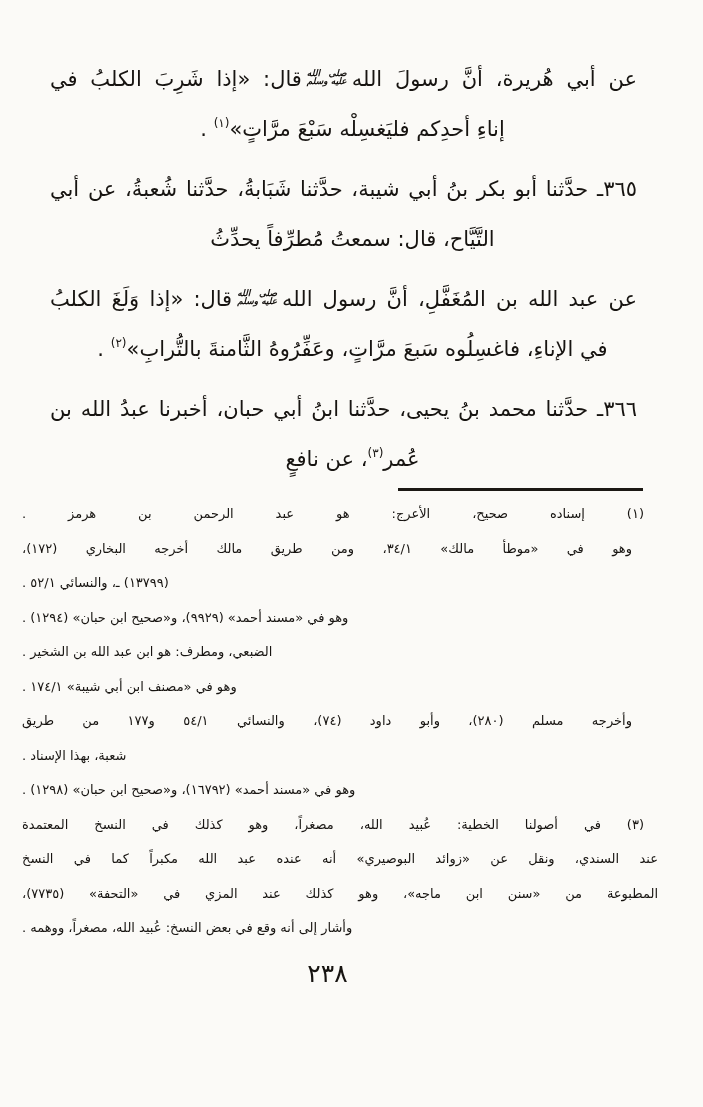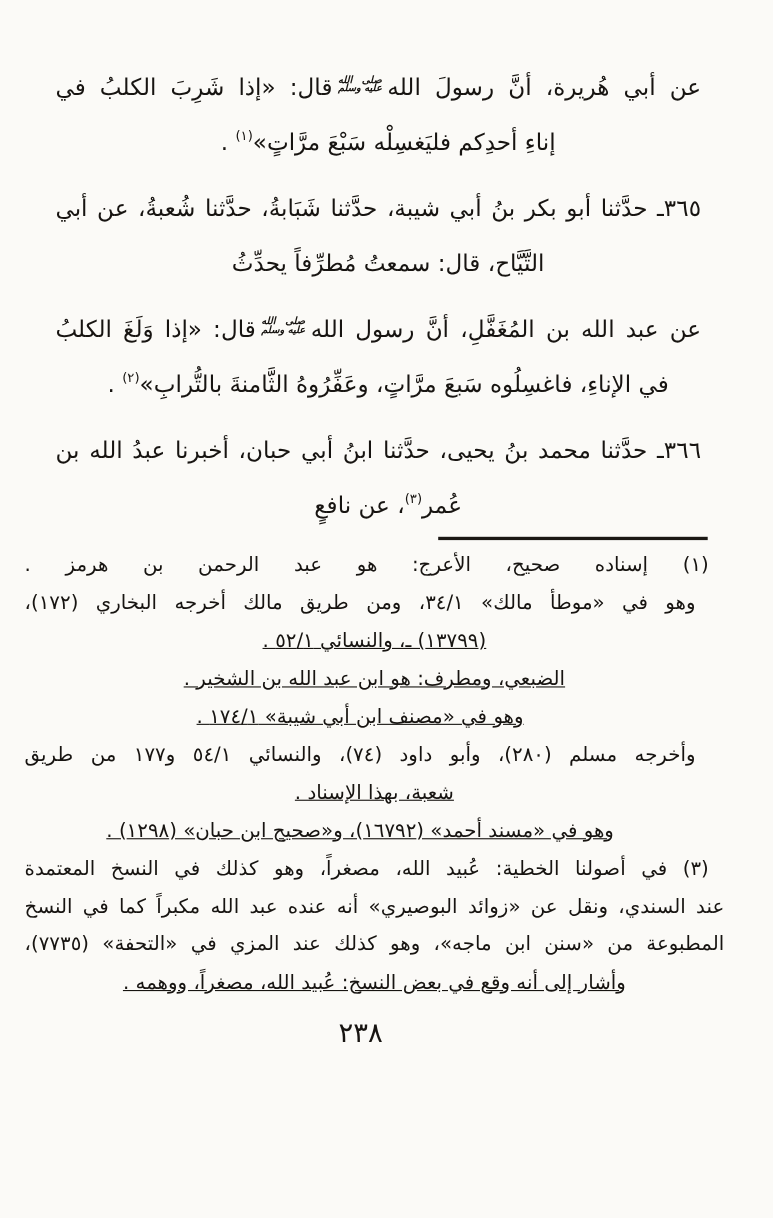--- a/index.html
+++ b/index.html
@@ -55,31 +55,30 @@
   .fnrule{
     height:3px;
     width:245px;
     background:#1b1814;
     margin:4px 60px 0 auto;  
   }
 
   
   .footnotes{
     padding:6px 45px 0 22px;
-    font-size:18px;
+    font-size:13px;
     line-height:34.5px;
   }
   .fl{
     text-align:justify;
     text-align-last:justify;
   }
   .fl.end{
-    text-align:center;
+    text-align:left;
     text-align-last:auto;
-    text-decoration:underline;
   }
   .fl.indnum{padding-right:14px;}
   .fl.indlead{padding-right:26px;}
 
   
   .pageno{
     margin-top:13px;
     text-align:center;
     font-size:25px;
     line-height:30px;
@@ -118,20 +117,21 @@
     </div>
 
   </div>
 
   <div class="fnrule"></div>
 
   <div class="footnotes">
     <div class="fl indnum">(١) إسناده صحيح، الأعرج: هو عبد الرحمن بن هرمز .</div>
     <div class="fl indlead">وهو في «موطأ مالك» ١‏/‏٣٤، ومن طريق مالك أخرجه البخاري (١٧٢)،</div>
     <div class="fl end">(١٣٧٩٩) ـ، والنسائي ١‏/‏٥٢ .</div>
+    <div class="fl indlead end">وهو في «مسند أحمد» (٩٩٢٩)، و«صحيح ابن حبان» (١٢٩٤) .</div>
     <div class="fl end">الضبعي، ومطرف: هو ابن عبد الله بن الشخير .</div>
     <div class="fl indlead end">وهو في «مصنف ابن أبي شيبة» ١‏/‏١٧٤ .</div>
     <div class="fl indlead">وأخرجه مسلم (٢٨٠)، وأبو داود (٧٤)، والنسائي ١‏/‏٥٤ و١٧٧ من طريق</div>
     <div class="fl end">شعبة، بهذا الإسناد .</div>
     <div class="fl indlead end">وهو في «مسند أحمد» (١٦٧٩٢)، و«صحيح ابن حبان» (١٢٩٨) .</div>
     <div class="fl indnum">(٣) في أصولنا الخطية: عُبيد الله، مصغراً، وهو كذلك في النسخ المعتمدة</div>
     <div class="fl">عند السندي، ونقل عن «زوائد البوصيري» أنه عنده عبد الله مكبراً كما في النسخ</div>
     <div class="fl">المطبوعة من «سنن ابن ماجه»، وهو كذلك عند المزي في «التحفة» (٧٧٣٥)،</div>
     <div class="fl end">وأشار إلى أنه وقع في بعض النسخ: عُبيد الله، مصغراً، ووهمه .</div>
   </div>

